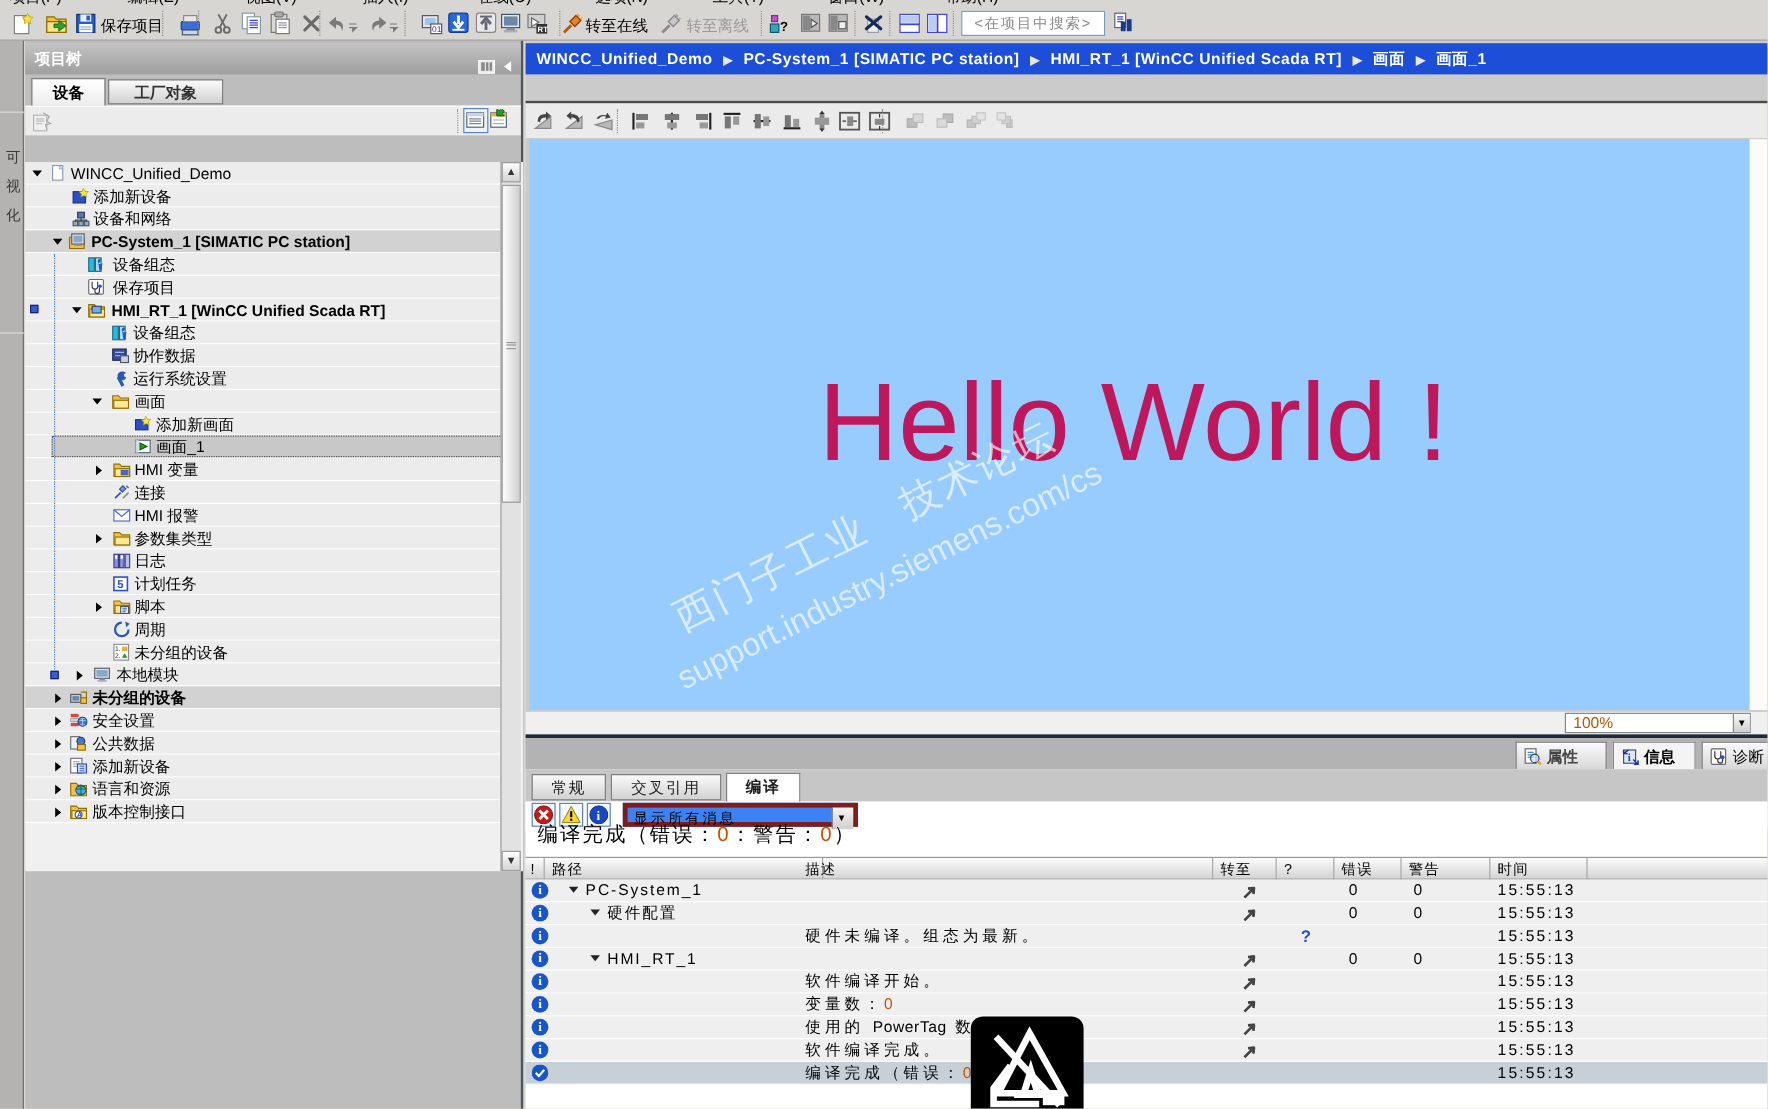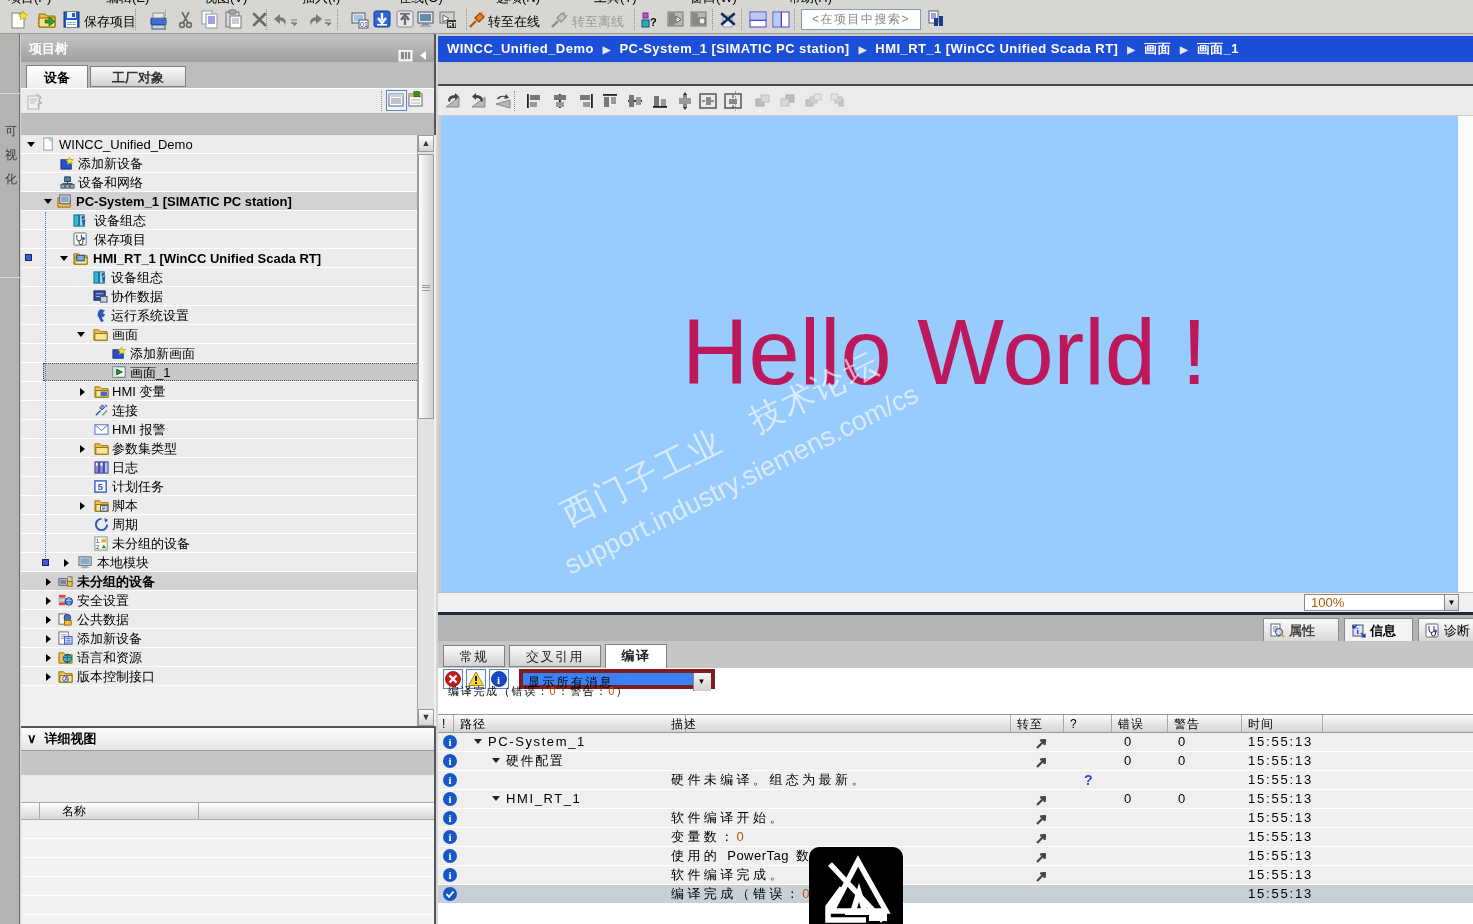--- a/index.html
+++ b/index.html
@@ -87,21 +87,21 @@
 #lower { position:absolute; left:0; top:607px; width:100%; height:283px; background:#fff; }
 #ltabrow { position:absolute; left:0; top:0; width:100%; height:27px; background:#c6c6c6; }
 .btab { position:absolute; top:4px; height:22px; font-size:13px; line-height:22px; text-align:center; border:1px solid #808080; background:linear-gradient(#fafafa,#d2d2d2); color:#222; letter-spacing:1.5px; }
 #btab1 { left:5px; width:62px; }
 #btab2 { left:71px; width:92px; }
 #btab3 { left:167px; width:62px; background:#fff; font-weight:bold; border-bottom:none; height:24px; top:3px; z-index:2; }
 #filterrow { position:absolute; left:0; top:27px; width:100%; height:23px; background:#fff; }
 .fbtn { position:absolute; top:1px; width:20px; height:20px; border:1px solid #5c84c4; background:#f4f7fb; }
 #dropdown { position:absolute; left:81px; top:1px; width:196px; height:20px; background:#3b82f6; border:4px solid #7f1d1d; font-size:12px; line-height:18px; padding-left:5px; letter-spacing:2.3px; }
 #dropdown .db { position:absolute; right:0; top:0; width:18px; height:18px; background:linear-gradient(#f5f5f5,#cfcfcf); border-left:1px solid #888; text-align:center; font-size:8px; line-height:18px; }
-#compstatus { position:absolute; left:10px; top:43px; font-size:11px; letter-spacing:1.7px;text-align:center; }
+#compstatus { position:absolute; left:10px; top:43px; font-size:17px; letter-spacing:1.7px;text-align:center; }
 .orange { color:#c45500; }
 
 #mtable { position:absolute; left:0; top:73px; width:100%; height:210px; }
 .micon.chk { background:none; }
 .micon svg { display:block; }
 #mheader { position:absolute; left:0; top:0; width:100%; height:19px; background:linear-gradient(#fcfcfc,#d4d4d4); border-top:1px solid #999; border-bottom:1px solid #999; font-size:12px; line-height:18px; }
 .hcol { position:absolute; top:0; height:18px; border-right:1px solid #a8a8a8; padding-left:5px; letter-spacing:1px; }
 .mrow { position:absolute; left:0; width:100%; height:19px; background:#efefef; border-bottom:1px solid #fff; font-size:13px; line-height:18px; white-space:nowrap; }
 .mrow.sel { background:#c8d0d7; }
 .micon { position:absolute; left:5px; top:2px; width:14px; height:14px; border-radius:50%; background:#1855c8; color:#fff; font-size:11px; font-weight:bold; text-align:center; line-height:14px; font-family:"Liberation Serif", serif; }
@@ -596,36 +596,20 @@
           <span class="tlabel" style="left:56px">版本控制接口</span>
         </div>
     </div>
     <div id="tscroll">
       <div class="sbtn" style="top:0">▲</div>
       <div id="sthumb">
           <div style="position:absolute;left:3px;top:130px;width:8px;border-top:1px solid #999;border-bottom:1px solid #999;height:3px;"></div>
           <div style="position:absolute;left:3px;top:135px;width:8px;height:1px;background:#999;"></div>
         </div>
       <div class="sbtn" style="bottom:0">▼</div>
-    </div>
-    <div id="dview">
-      <div id="dvtitle"><span style="padding:0 8px 0 6px;">∨</span>详细视图</div>
-      <div id="dvband1"></div>
-      <div id="dvband2"></div>
-      <div id="dvheader">
-          <span style="position:absolute;left:41px;">名称</span>
-          <div style="position:absolute;left:18px;top:0;width:1px;height:18px;background:#aaa;"></div>
-          <div style="position:absolute;left:177px;top:0;width:1px;height:18px;background:#aaa;"></div>
-        </div>
-        <div class="dvrow" style="position:absolute;top:92px;left:0;"></div>
-        <div class="dvrow" style="position:absolute;top:111px;left:0;"></div>
-        <div class="dvrow" style="position:absolute;top:130px;left:0;"></div>
-        <div class="dvrow" style="position:absolute;top:149px;left:0;"></div>
-        <div class="dvrow" style="position:absolute;top:168px;left:0;"></div>
-        <div class="dvrow" style="position:absolute;top:187px;left:0;"></div>
     </div>
   </div>
   <div id="main" class="abs">
     <div id="crumb"><span style="padding-left:9px;">WINCC_Unified_Demo</span><span class="sep">▶</span><span>PC-System_1 [SIMATIC PC station]</span><span class="sep">▶</span><span>HMI_RT_1 [WinCC Unified Scada RT]</span><span class="sep">▶</span><span>画面</span><span class="sep">▶</span><span>画面_1</span></div>
     <div id="etoolbar">
       <svg class="abs" style="left:6px;top:6px;" width="400" height="19" viewBox="0 0 400 19">
 
         <g transform="translate(0,0)">
             <path d="M2 15 L15 15 15 5 z" fill="#b8b8b8" stroke="#888"></path>
             <path d="M4 9 q0 -6 7 -6 l0 -2 4 3.5 -4 3.5 0 -2 q-5 0 -5 4 z" fill="#444"></path>

